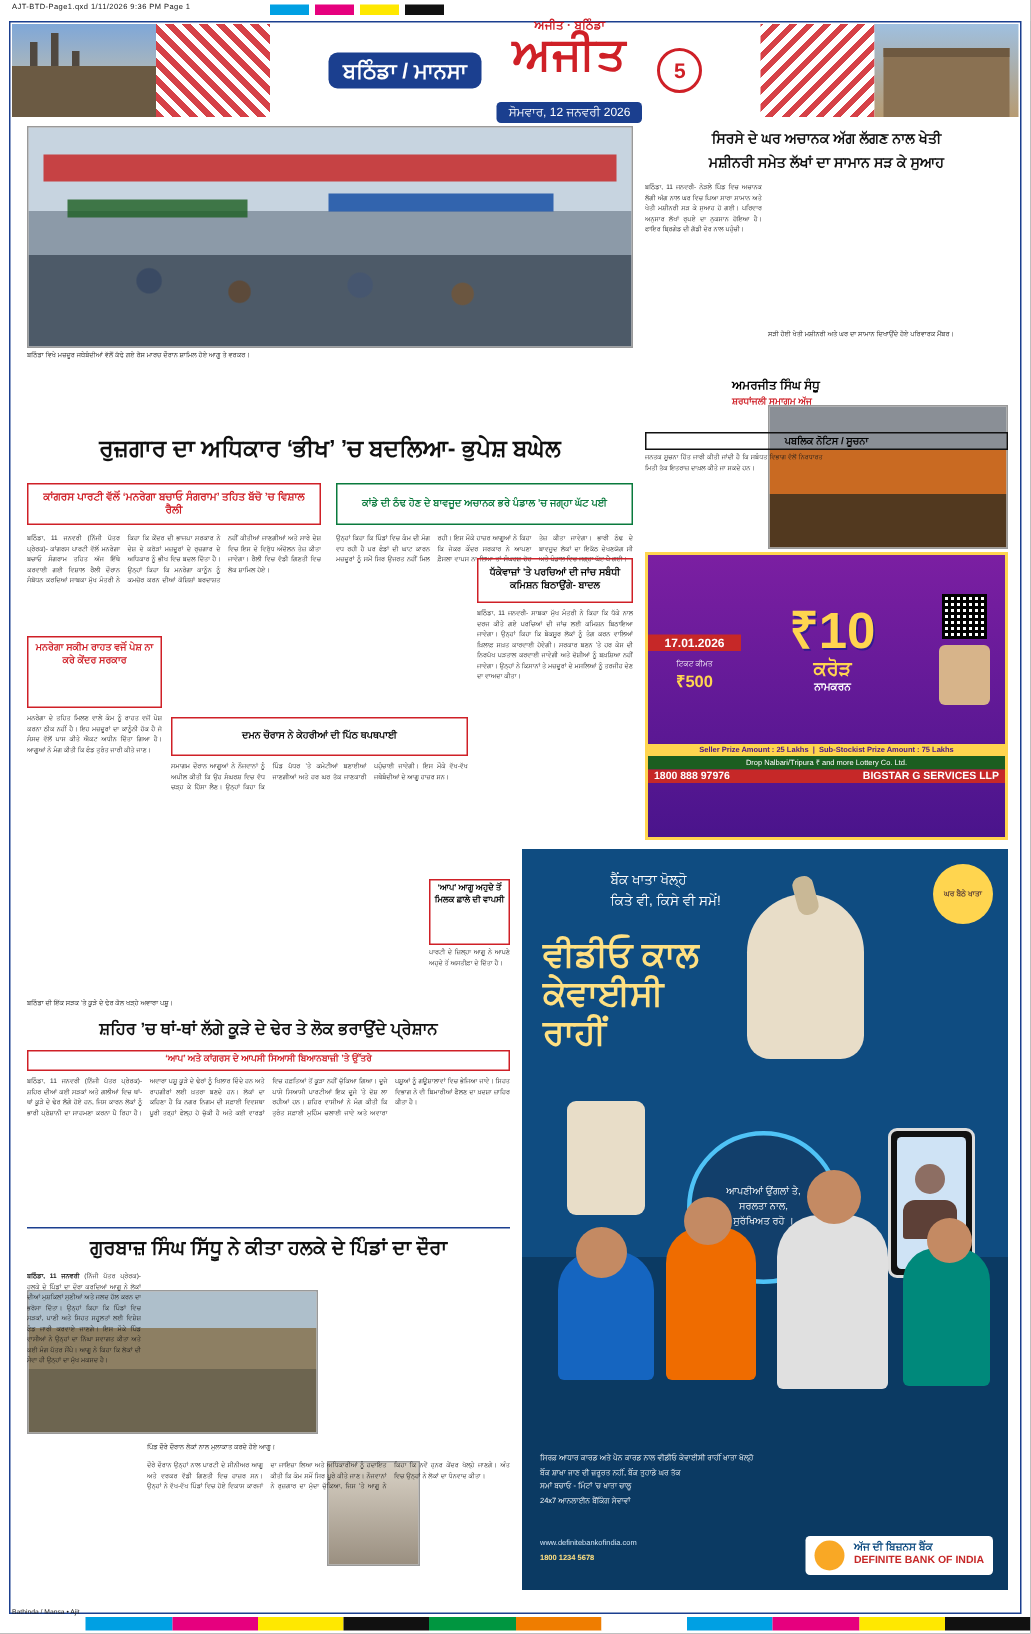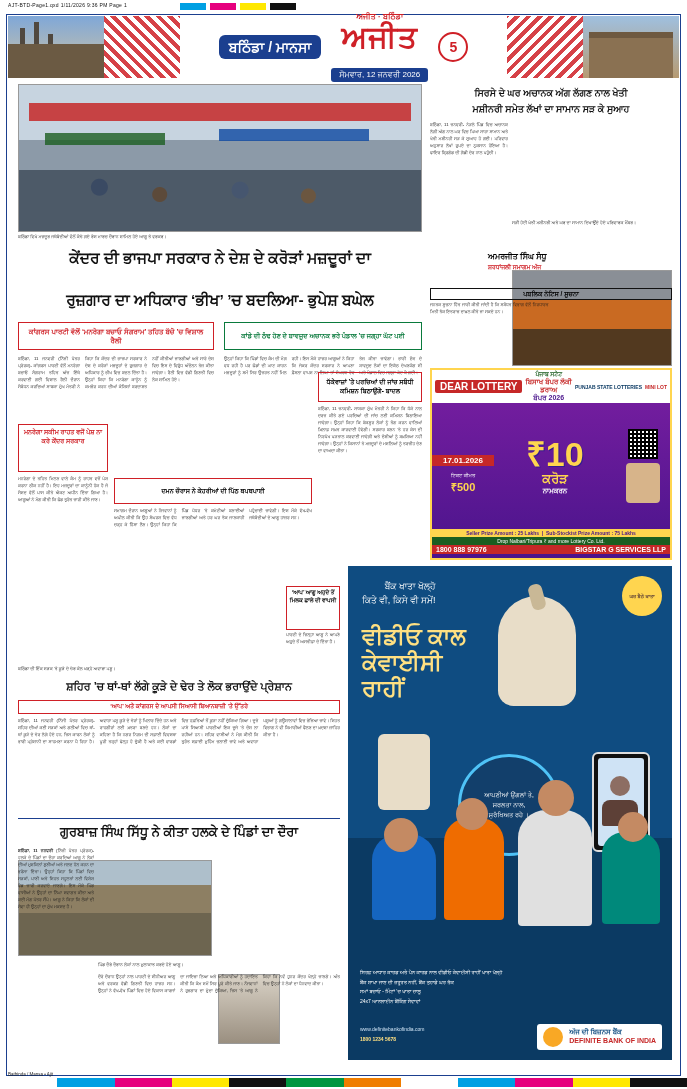--- a/index.html
+++ b/index.html
@@ -53,21 +53,21 @@
   
   .lot{background:linear-gradient(180deg,#7b1fa2,#4a148c);border:2px solid #ffd54f;}
   .lot-top{background:#fff;display:flex;align-items:center;justify-content:space-between;padding:1px 3px;}
   .dear{background:#c62828;color:#fff;font-size:10px;font-weight:bold;padding:1px 5px;border-radius:2px;}
   .lot-amt{color:#ffd54f;font-size:34px;font-weight:bold;text-align:center;line-height:1;text-shadow:1px 1px 0 #311b92;}
   .lot-sub{color:#fff;font-size:7px;text-align:center;font-weight:bold;}
   .lot-strip{background:#ffd54f;color:#4a148c;font-size:5px;font-weight:bold;text-align:center;padding:1px 0;}
   .lot-bot{background:#1b5e20;color:#fff;font-size:5px;text-align:center;padding:1px 0;}
   
   .bank{background:linear-gradient(180deg,#0f4c81 0 55%,#0b3a63 55% 100%);}
-  .bank-hd{color:#ffffff;font-size:9px;text-align:right;line-height:1.5;}
+  .bank-hd{color:#ffffff;font-size:9px;text-align:left;line-height:1.5;margin-left:45px;}
   .bank-big{color:#ffe082;font-size:23px;font-weight:bold;line-height:1.12;}
   .phone{background:#111;border:2px solid #ddd;border-radius:6px;}
   .qr{background:
      repeating-linear-gradient(0deg,#000 0 2px,#fff 2px 4px),
      repeating-linear-gradient(90deg,#000 0 2px,#fff 2px 4px);background-blend-mode:multiply;}
   .colorbar{position:absolute;bottom:2px;left:0;width:687px;height:9px;display:flex;}
   .colorbar div{flex:1;}
   .footline{position:absolute;bottom:12px;left:8px;font-size:4.5px;color:#222;}
 </style>
 </head>
@@ -108,21 +108,20 @@
       </div>
   </div>
 
   <div class="blk photo crowd" style="left:18px;top:84px;width:404px;height:148px;">
     <div style="position:absolute;left:10px;top:18px;width:382px;height:18px;background:#c62828;opacity:.85;"></div>
     <div style="position:absolute;left:26px;top:48px;width:120px;height:12px;background:#1b5e20;opacity:.8;"></div>
     <div style="position:absolute;left:200px;top:44px;width:150px;height:12px;background:#0d47a1;opacity:.8;"></div>
   </div>
   <div class="blk cap" style="left:18px;top:234px;width:404px;">ਬਠਿੰਡਾ ਵਿਖੇ ਮਜ਼ਦੂਰ ਜਥੇਬੰਦੀਆਂ ਵੱਲੋਂ ਕੱਢੇ ਗਏ ਰੋਸ ਮਾਰਚ ਦੌਰਾਨ ਸ਼ਾਮਿਲ ਹੋਏ ਆਗੂ ਤੇ ਵਰਕਰ।</div>
 
-  <div class="blk hl" style="left:18px;top:246px;width:404px;font-size:15.5px;line-height:1.5;">ਕੇਂਦਰ ਦੀ ਭਾਜਪਾ ਸਰਕਾਰ ਨੇ ਦੇਸ਼ ਦੇ ਕਰੋੜਾਂ ਮਜ਼ਦੂਰਾਂ ਦਾ</div>
   <div class="blk hl" style="left:18px;top:288px;width:404px;font-size:15.5px;line-height:1.5;">ਰੁਜ਼ਗਾਰ ਦਾ ਅਧਿਕਾਰ ‘ਭੀਖ’ ’ਚ ਬਦਲਿਆ- ਭੁਪੇਸ਼ ਬਘੇਲ</div>
 
   <div class="blk redbox" style="left:18px;top:322px;width:196px;height:28px;display:flex;align-items:center;justify-content:center;padding:0 4px;">
     <div class="sub-red">ਕਾਂਗਰਸ ਪਾਰਟੀ ਵੱਲੋਂ ‘ਮਨਰੇਗਾ ਬਚਾਓ ਸੰਗਰਾਮ’ ਤਹਿਤ ਬੱਚੋ ’ਚ ਵਿਸ਼ਾਲ ਰੈਲੀ</div>
   </div>
   <div class="blk" style="left:224px;top:322px;width:198px;height:28px;display:flex;align-items:center;justify-content:center;padding:0 4px;border:1px solid #0a7a3d;">
     <div class="sub-grn">ਕਾਂਡੇ ਦੀ ਠੰਢ ਹੋਣ ਦੇ ਬਾਵਜੂਦ ਅਚਾਨਕ ਭਰੇ ਪੰਡਾਲ ’ਚ ਜਗ੍ਹਾ ਘੱਟ ਪਈ</div>
   </div>
 
   <div class="blk txtcol" style="left:18px;top:356px;width:196px;height:120px;column-count:3;">
@@ -166,30 +165,20 @@
     <div style="font-size:8px;font-weight:bold;">ਅਮਰਜੀਤ ਸਿੰਘ ਸੰਧੂ</div>
     <div style="font-size:6px;color:#cf2027;font-weight:bold;margin-top:2px;">ਸ਼ਰਧਾਂਜਲੀ ਸਮਾਗਮ ਅੱਜ</div>
   </div>
 
   <div class="blk" style="left:430px;top:288px;width:242px;height:12px;border:1px solid #111;display:flex;align-items:center;justify-content:center;">
     <div style="font-size:6.5px;font-weight:bold;">ਪਬਲਿਕ ਨੋਟਿਸ / ਸੂਚਨਾ</div>
   </div>
   <div class="blk txtcol" style="left:430px;top:302px;width:242px;height:58px;column-count:2;">ਜਨਤਕ ਸੂਚਨਾ ਹਿੱਤ ਜਾਰੀ ਕੀਤੀ ਜਾਂਦੀ ਹੈ ਕਿ ਸਬੰਧਤ ਵਿਭਾਗ ਵੱਲੋਂ ਨਿਰਧਾਰਤ ਮਿਤੀ ਤੱਕ ਇਤਰਾਜ਼ ਦਾਖ਼ਲ ਕੀਤੇ ਜਾ ਸਕਦੇ ਹਨ।</div>
 
   <div class="blk lot" style="left:430px;top:368px;width:242px;height:192px;">
-    <div class="lot-top">
-      <div class="dear">DEAR LOTTERY</div>
-      <div style="text-align:center;flex:1;">
-        <div style="font-size:6px;font-weight:bold;color:#1b5e20;">ਪੰਜਾਬ ਸਟੇਟ</div>
-        <div style="font-size:7px;font-weight:bold;color:#c62828;">ਬਿਸਾਖ ਬੰਪਰ ਲੱਕੀ ਡਰਾਅ</div>
-        <div style="font-size:7px;font-weight:bold;color:#4a148c;">ਬੰਪਰ 2026</div>
-      </div>
-      <div style="font-size:5px;font-weight:bold;color:#0b3a63;text-align:right;">PUNJAB STATE LOTTERIES</div>
-      <div style="font-size:5px;font-weight:bold;color:#c62828;padding-left:3px;">MINI LOT</div>
-    </div>
     <div style="display:flex;align-items:center;height:126px;">
       <div style="width:62px;text-align:center;color:#fff;">
         <div style="background:#c62828;font-size:8px;font-weight:bold;padding:1px 2px;margin-top:17px;">17.01.2026</div>
         <div style="font-size:5px;margin-top:6px;">ਟਿਕਟ ਕੀਮਤ</div>
         <div style="font-size:11px;font-weight:bold;color:#ffd54f;">₹500</div>
       </div>
       <div style="flex:1;">
         <div class="lot-amt">₹10</div>
         <div class="lot-sub" style="font-size:13px;color:#ffd54f;">ਕਰੋੜ</div>
         <div class="lot-sub">ਨਾਮਕਰਨ</div>

